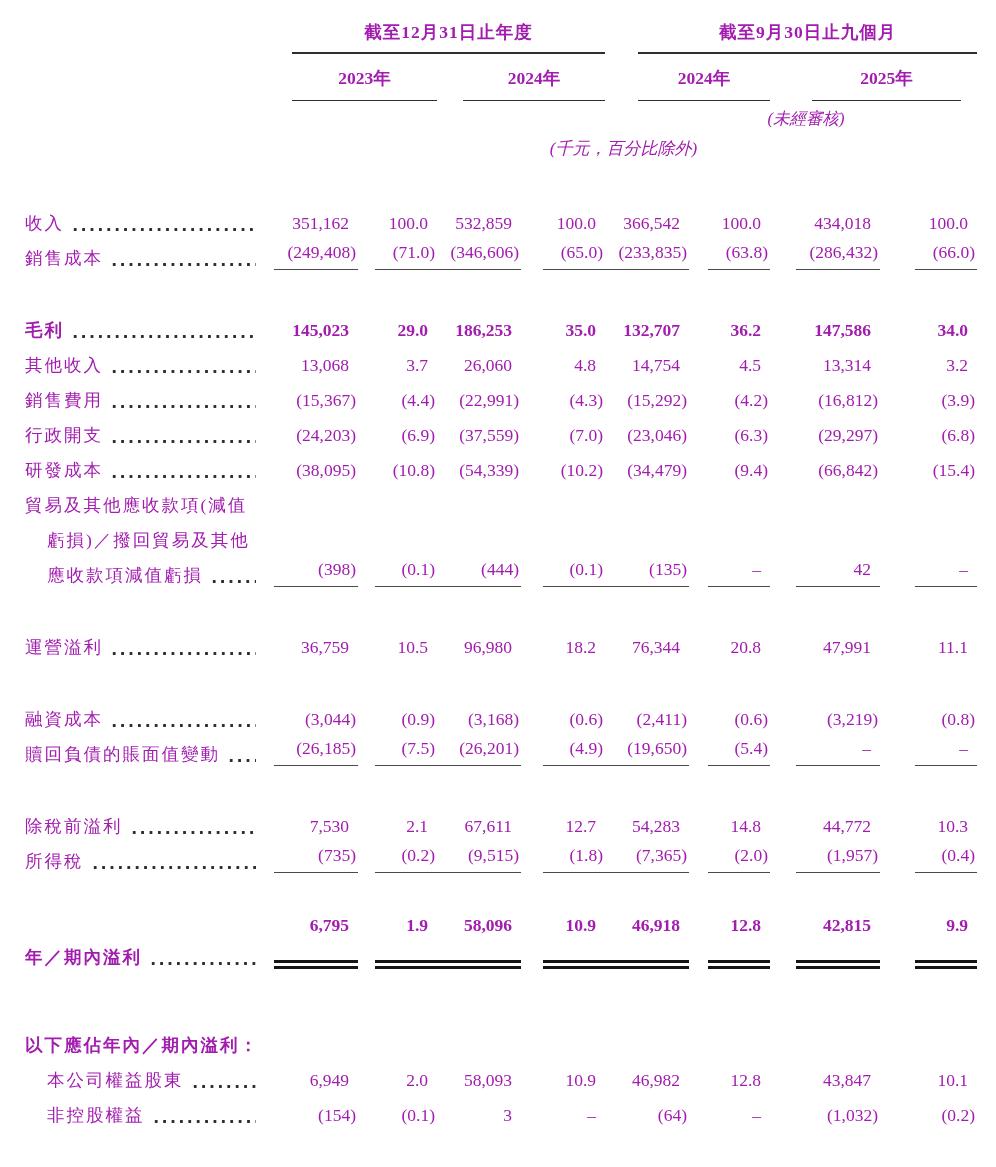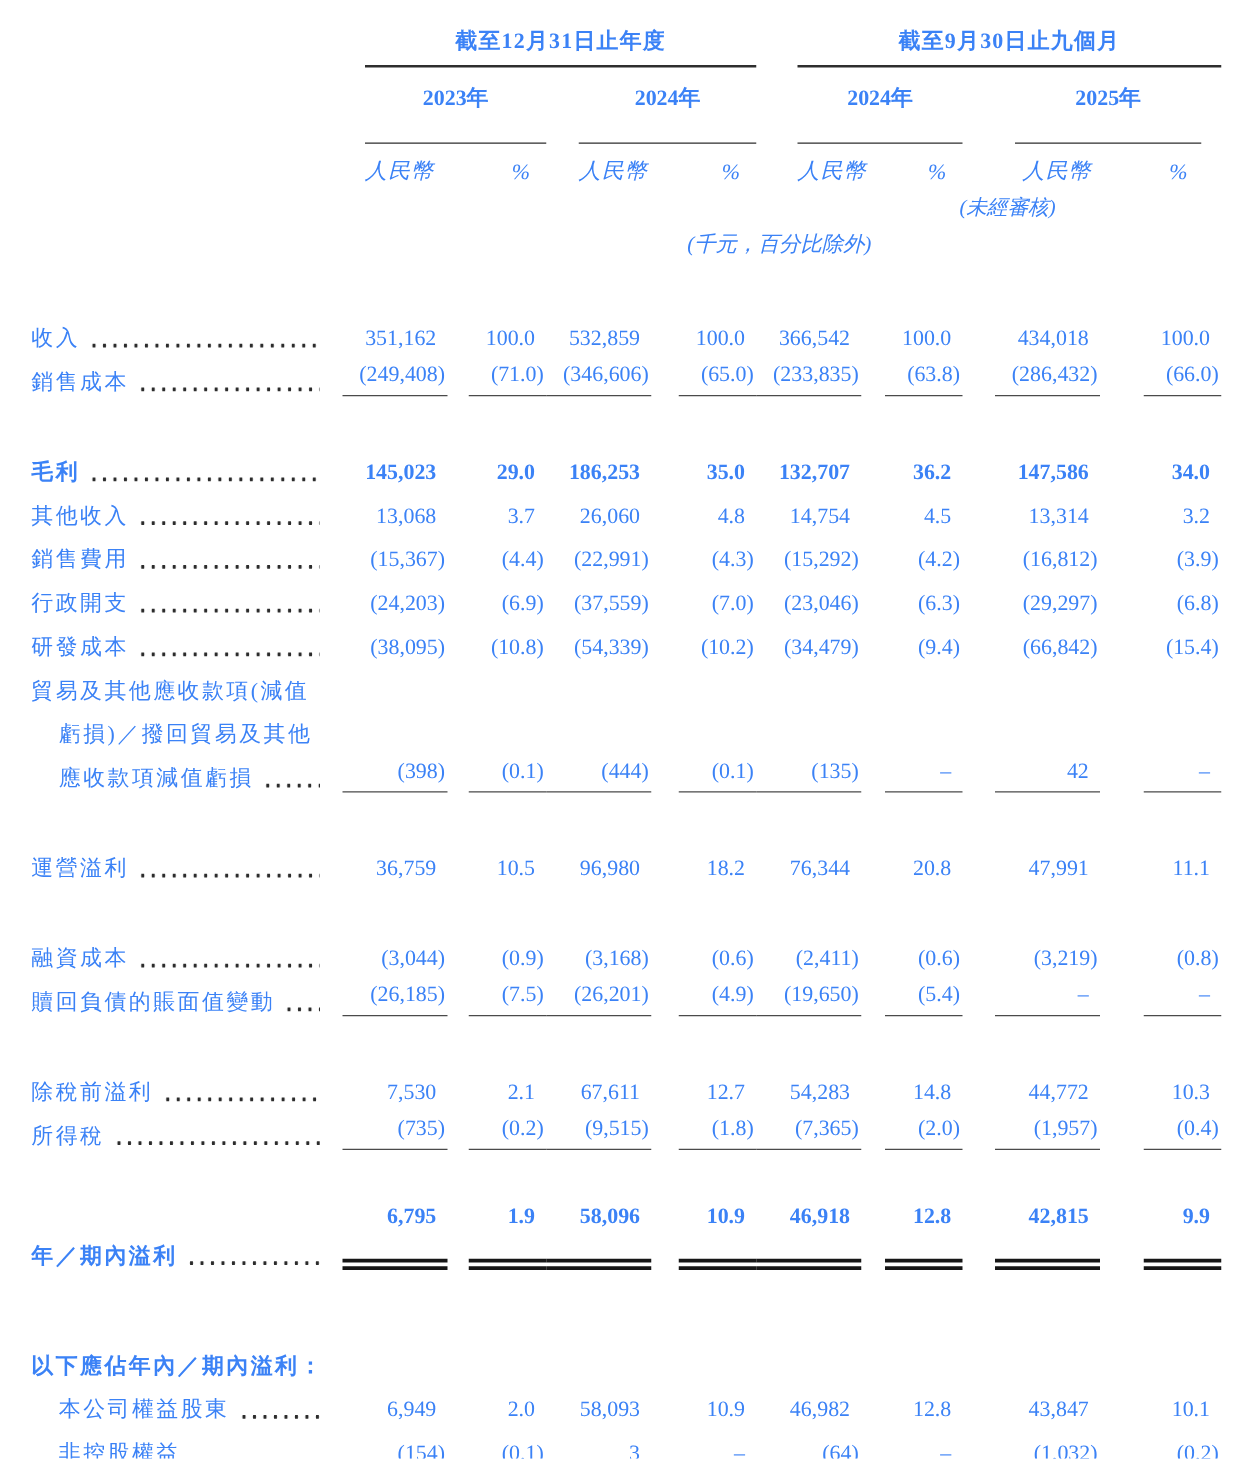--- a/index.html
+++ b/index.html
@@ -2,21 +2,21 @@
 <html><head>
 <meta charset="utf-8">
 <style>
   * { margin: 0; padding: 0; box-sizing: border-box; }
   html, body { background: #ffffff; }
   .page {
     position: relative;
     width: 996px;
     height: 1167px;
     background: #ffffff;
-    color: #3b82f6;
+    color: #a21caf;
     font-family: "Liberation Serif", "DejaVu Serif", serif;
     font-size: 17.5px;
     overflow: hidden;
   }
   table.fin {
     border-collapse: collapse;
     table-layout: fixed;
     width: 952px;
     margin-left: 25px;
     margin-top: 6px;
@@ -35,21 +35,21 @@
   .t-9m     { margin-left: 33px; }
   tr.h-secline td { height: 10px; }
   .secline { border-top: 2px solid #2e2e2e; height: 2px; }
   .line-annual { margin-left: 22px; }
   .line-9m     { margin-left: 33px; }
 
   tr.h-years td { padding-top: 12px; }
   .year {
     text-align: center;
     font-weight: bold;
-    padding-bottom: 24px;
+    padding-bottom: 10px;
     border-bottom: 1.7px solid #2e2e2e;
     white-space: nowrap;
   }
   .year.g1 { margin-left: 22px; }
   .year.g2 { margin-left: 26px; }
   .year.g3 { margin-left: 33px; }
   .year.g4 { margin-left: 42px; margin-right: 16px; }
 
   tr.h-cols td { padding-top: 9px; }
   .cur-label { font-style: italic; white-space: nowrap; letter-spacing: 1px; }
@@ -153,39 +153,20 @@
         <td colspan="2">
             <div class="year g2">2024年</div>
           </td>
         <td colspan="2">
             <div class="year g3">2024年</div>
           </td>
         <td colspan="2">
             <div class="year g4">2025年</div>
           </td>
       </tr>
-      <tr class="h-cols">
-        <td></td>
-        <td>
-            <div class="cur-label g1">人民幣</div>
-          </td>
-        <td class="pcth">%</td>
-        <td>
-            <div class="cur-label g2">人民幣</div>
-          </td>
-        <td class="pcth">%</td>
-        <td>
-            <div class="cur-label g3">人民幣</div>
-          </td>
-        <td class="pcth">%</td>
-        <td>
-            <div class="cur-label g4">人民幣</div>
-          </td>
-        <td class="pcth g4">%</td>
-      </tr>
       <tr class="h-note">
         <td colspan="5"></td>
         <td colspan="4">
             <div class="note-unaudited">(未經審核)</div>
           </td>
       </tr>
       <tr class="h-units">
         <td></td>
         <td colspan="8">
             <div class="note-units">(千元，百分比除外)</div>

